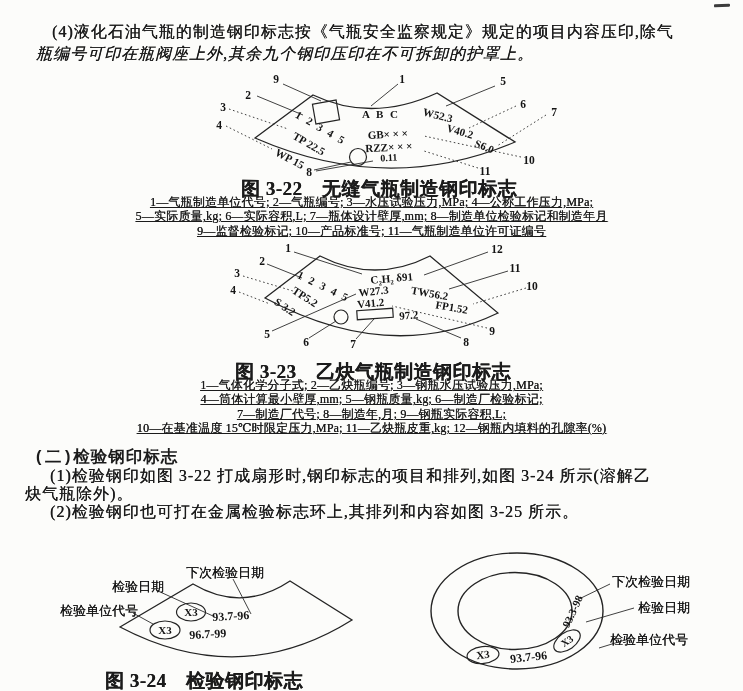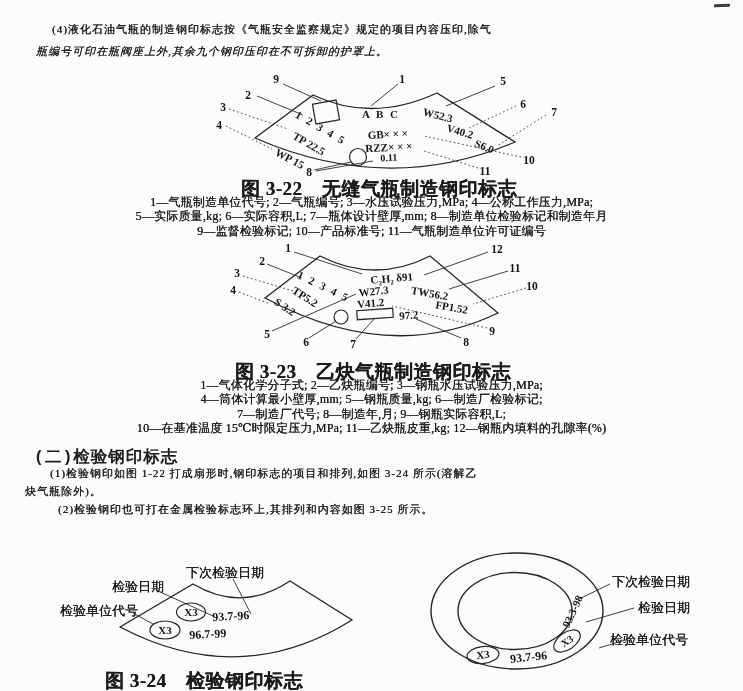--- a/index.html
+++ b/index.html
@@ -2,24 +2,24 @@
 <html><head>
 <meta charset="utf-8">
 <style>
   html,body{margin:0;padding:0;}
   body{
     width:743px;height:691px;position:relative;overflow:hidden;
     background:#fcfcfa;color:#1b1b1b;
     font-family:"Liberation Serif","DejaVu Serif",serif;
   }
   .abs{position:absolute;white-space:nowrap;}
-  .body-text{font-size:11px;letter-spacing:1px;text-shadow:0.35px 0 currentColor;}
+  .body-text{font-size:16px;letter-spacing:1px;text-shadow:0.35px 0 currentColor;}
   .heading{font-size:16.5px;font-weight:bold;letter-spacing:1px;font-family:Liberation Mono, monospace;}
   .caption{font-weight:bold;font-size:19px;letter-spacing:0.5px;transform:translateX(-50%);text-shadow:0.3px 0 currentColor;}
-  .legend{width:743px;text-align:center;font-size:12px;letter-spacing:0.2px;text-shadow:0.25px 0 currentColor;}
+  .legend{width:743px;text-align:center;font-size:12px;letter-spacing:0.2px;text-shadow:0.25px 0 currentColor;text-decoration:underline;}
   svg{position:absolute;left:0;overflow:visible;}
   svg text{font-family:"Liberation Serif","DejaVu Serif",serif;fill:#141414;}
   .co{font-size:11.5px;font-weight:bold;}           
   .st{font-size:11px;font-weight:bold;}             
   .st-sp{font-size:11px;font-weight:bold;letter-spacing:2px;}
   .cn{font-size:13px;text-shadow:0.3px 0 currentColor;} 
   .ln{stroke:#2b2b2b;stroke-width:0.9;}
   .lnd{stroke:#2b2b2b;stroke-width:0.9;stroke-dasharray:1.6 2.6;}
   .outline{fill:none;stroke:#242424;stroke-width:1.3;}
   .mark{fill:none;stroke:#242424;stroke-width:1.2;}
@@ -130,23 +130,23 @@
   <text class="co" text-anchor="middle" x="492" y="335">9</text>
 </svg>
 
 <div class="abs caption" style="left:373px;top:359px;">图 3-23　乙炔气瓶制造钢印标志</div>
 <div class="abs legend" style="left:0;top:377px;">1—气体化学分子式; 2—乙炔瓶编号; 3—钢瓶水压试验压力,MPa;</div>
 <div class="abs legend" style="left:0;top:391px;">4—筒体计算最小壁厚,mm; 5—钢瓶质量,kg; 6—制造厂检验标记;</div>
 <div class="abs legend" style="left:0;top:406px;">7—制造厂代号; 8—制造年,月; 9—钢瓶实际容积,L;</div>
 <div class="abs legend" style="left:0;top:420px;">10—在基准温度 15℃时限定压力,MPa; 11—乙炔瓶皮重,kg; 12—钢瓶内填料的孔隙率(%)</div>
 
 <div class="abs heading" style="left:34px;top:446px;">(二)检验钢印标志</div>
-<div class="abs body-text" style="left:50px;top:466px;">(1)检验钢印如图 1-22 打成扇形时,钢印标志的项目和排列,如图 3-24 所示(溶解乙</div>
+<div class="abs body-text" style="left:50px;top:466px;">(1)检验钢印如图 3-22 打成扇形时,钢印标志的项目和排列,如图 3-24 所示(溶解乙</div>
 <div class="abs body-text" style="left:25px;top:484px;">炔气瓶除外)。</div>
-<div class="abs body-text" style="left:50px;top:502px;margin-left:8px;">(2)检验钢印也可打在金属检验标志环上,其排列和内容如图 3-25 所示。</div>
+<div class="abs body-text" style="left:50px;top:502px;">(2)检验钢印也可打在金属检验标志环上,其排列和内容如图 3-25 所示。</div>
 
 <svg style="top:552px;" width="400" height="139" viewBox="0 552 400 139">
   <path class="outline" d="M 120,627 L 193,584 Q 242,613 290,581 L 352,620 Q 240,690 120,627 Z"></path>
 
   <g>
     <line class="ln" x1="233" y1="579" x2="251" y2="614"></line>
     <line class="ln" x1="158" y1="591" x2="213" y2="616"></line>
     <line class="ln" x1="133" y1="613" x2="153" y2="624"></line>
   </g>
 

